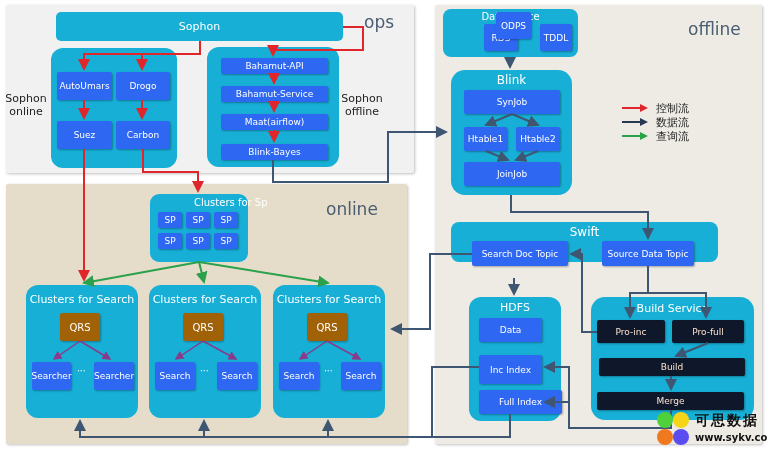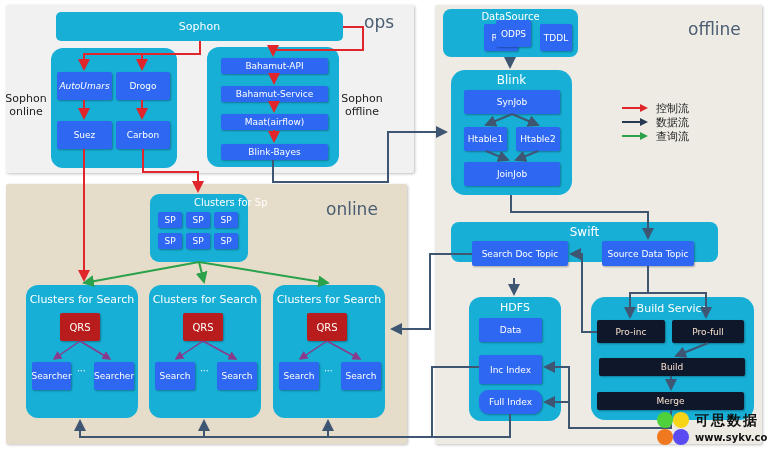--- a/index.html
+++ b/index.html
@@ -6,21 +6,21 @@
   body{width:768px;height:449px;position:relative;overflow:hidden;background:#ffffff;font-family:"DejaVu Sans",sans-serif;}
   .abs{position:absolute;box-sizing:border-box;}
   .region{border-radius:2px;box-shadow:1px 1px 3px rgba(0,0,0,0.25);}
   .ops-region{left:6px;top:5px;width:408px;height:168px;background:#f1f1f1;}
   .online-region{left:6px;top:184px;width:401px;height:260px;background:#e5ddca;}
   .offline-region{left:435px;top:5px;width:327px;height:439px;background:#eeebe4;}
   .panel{background:#17afd6;border-radius:12px;}
   .node{background:#2d67f2;color:#ffffff;display:flex;align-items:center;justify-content:center;font-size:10px;border-radius:2px;box-shadow:1px 1px 2px rgba(0,0,0,0.3);text-align:center;white-space:nowrap;}
   .node.small{font-size:9px;}
   .node.orange{background:#0f172a;color:#fbe2cf;}
-  .node.purple{background:#b91c1c;color:#ffffff;}
+  .node.purple{background:#a16207;color:#ffffff;}
   .panel-title{color:#ffffff;font-size:11px;text-align:center;position:absolute;left:0;right:0;white-space:nowrap;}
   .region-label{color:#4a5d72;font-size:17px;}
   .side-label{color:#222;font-size:11px;text-align:center;line-height:13px;}
   svg.wires{position:absolute;left:0;top:0;pointer-events:none;}
   .legend-text{font-size:11px;color:#222;}
   .dots{color:#ffffff;font-size:9px;}
   .wm-text{font-family:"DejaVu Sans",sans-serif;font-weight:bold;color:#111;}
 </style>
 </head>
 <body>
@@ -29,21 +29,21 @@
 <div class="abs region online-region"></div>
 <div class="abs region offline-region"></div>
 
 <div class="abs region-label" style="left:364px;top:12px;">ops</div>
 <div class="abs region-label" style="left:326px;top:199px;">online</div>
 <div class="abs region-label" style="left:688px;top:19px;">offline</div>
 
 <div class="abs panel" style="left:56px;top:12px;width:287px;height:29px;border-radius:5px;color:#fff;font-size:11px;display:flex;align-items:center;justify-content:center;">Sophon</div>
 
 <div class="abs panel" style="left:51px;top:48px;width:126px;height:120px;"></div>
-<div class="abs node small" style="left:57px;top:72px;width:55px;height:28px;font-style:italic;">AutoUmars</div>
+<div class="abs node small" style="left:57px;top:72px;width:55px;height:28px;">AutoUmars</div>
 <div class="abs node small" style="left:116px;top:72px;width:54px;height:28px;">Drogo</div>
 <div class="abs node small" style="left:57px;top:121px;width:55px;height:28px;">Suez</div>
 <div class="abs node small" style="left:116px;top:121px;width:54px;height:28px;">Carbon</div>
 
 <div class="abs side-label" style="left:4px;top:92px;width:44px;">
   <div>Sophon</div>
   <div>online</div>
 </div>
 
 <div class="abs panel" style="left:207px;top:47px;width:132px;height:120px;"></div>
@@ -88,21 +88,21 @@
 </div>
 <div class="abs node purple" style="left:307px;top:313px;width:40px;height:28px;">QRS</div>
 <div class="abs node small" style="left:279px;top:362px;width:40px;height:28px;">Search</div>
 <div class="abs dots" style="left:324px;top:366px;">···</div>
 <div class="abs node small" style="left:341px;top:362px;width:40px;height:28px;">Search</div>
 
 <div class="abs panel" style="left:443px;top:9px;width:135px;height:48px;border-radius:8px;">
   <div class="panel-title" style="top:2px;font-size:10px;">DataSource</div>
 </div>
 <div class="abs node small" style="left:452px;top:24px;width:34px;height:27px;margin-left:32px;">RDS</div>
-<div class="abs node small" style="left:496px;top:20px;width:35px;height:27px;">ODPS</div>
+<div class="abs node small" style="left:496px;top:12px;width:35px;height:27px;">ODPS</div>
 <div class="abs node small" style="left:540px;top:24px;width:32px;height:27px;">TDDL</div>
 
 <div class="abs panel" style="left:451px;top:70px;width:121px;height:125px;border-radius:14px;">
   <div class="panel-title" style="top:3px;font-size:12px;">Blink</div>
 </div>
 <div class="abs node small" style="left:464px;top:90px;width:96px;height:24px;">SynJob</div>
 <div class="abs node small" style="left:464px;top:127px;width:43px;height:24px;">Htable1</div>
 <div class="abs node small" style="left:516px;top:127px;width:44px;height:24px;">Htable2</div>
 <div class="abs node small" style="left:464px;top:162px;width:96px;height:24px;">JoinJob</div>
 
@@ -134,21 +134,21 @@
   <div class="panel-title" style="top:3px;font-size:12px;">Swift</div>
 </div>
 <div class="abs node small" style="left:472px;top:241px;width:96px;height:25px;">Search Doc Topic</div>
 <div class="abs node small" style="left:602px;top:241px;width:92px;height:25px;">Source Data Topic</div>
 
 <div class="abs panel" style="left:469px;top:297px;width:92px;height:124px;border-radius:12px;">
   <div class="panel-title" style="top:4px;font-size:11px;">HDFS</div>
 </div>
 <div class="abs node small" style="left:479px;top:318px;width:63px;height:24px;">Data</div>
 <div class="abs node small" style="left:479px;top:355px;width:63px;height:29px;">Inc Index</div>
-<div class="abs node small" style="left:479px;top:390px;width:63px;height:24px;border-radius:9px;">Full Index</div>
+<div class="abs node small" style="left:479px;top:390px;width:83px;height:24px;">Full Index</div>
 
 <div class="abs panel" style="left:591px;top:297px;width:163px;height:123px;border-radius:14px;">
   <div class="panel-title" style="top:5px;font-size:11px;">Build Service</div>
 </div>
 <div class="abs node orange small" style="left:597px;top:320px;width:68px;height:23px;">Pro-inc</div>
 <div class="abs node orange small" style="left:672px;top:320px;width:72px;height:23px;">Pro-full</div>
 <div class="abs node orange small" style="left:599px;top:358px;width:146px;height:18px;">Build</div>
 <div class="abs node orange small" style="left:597px;top:392px;width:147px;height:18px;">Merge</div>
 
 <svg class="wires" width="768" height="449" viewBox="0 0 768 449">

